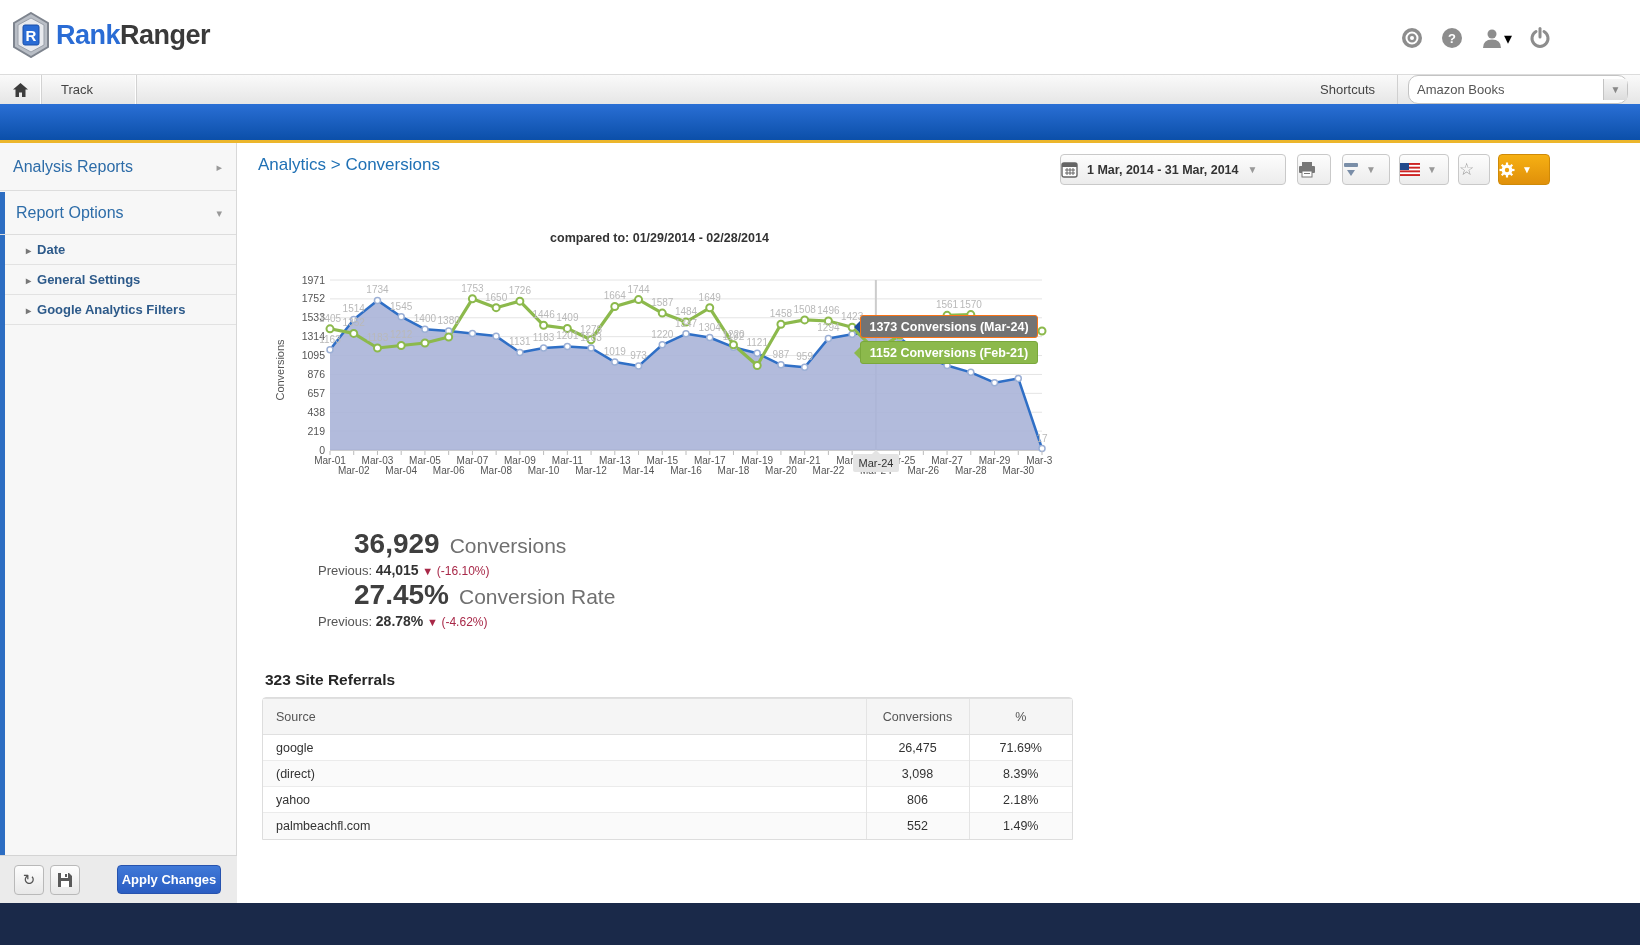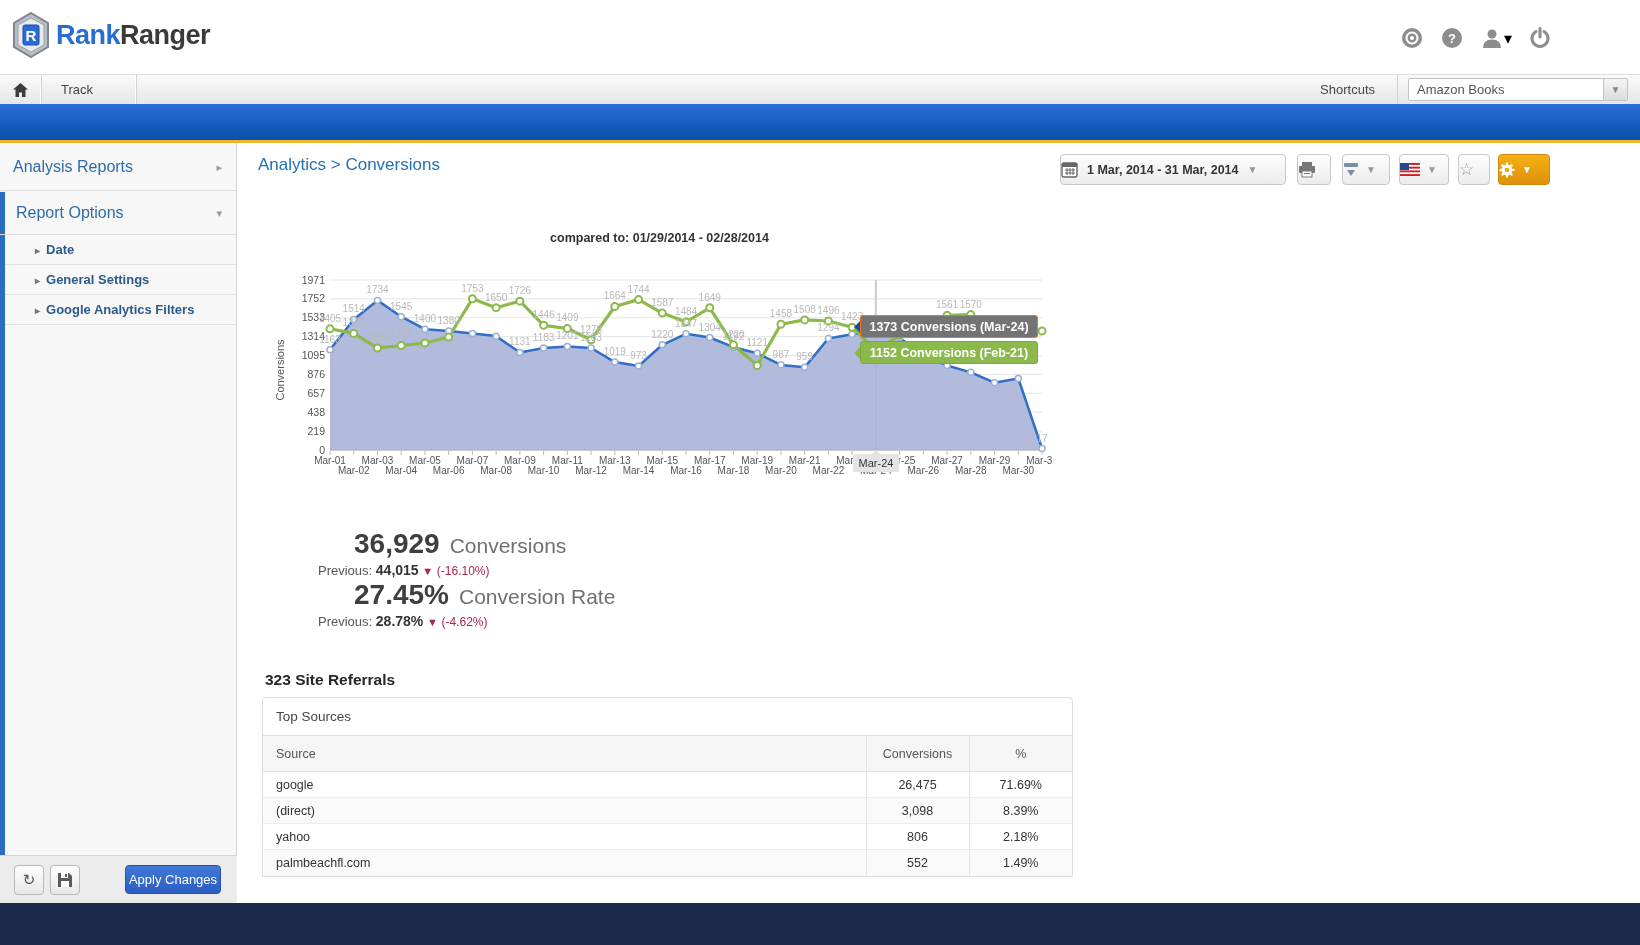--- a/index.html
+++ b/index.html
@@ -20,47 +20,47 @@
   
   .navbar { position:absolute; left:0; top:74px; width:1640px; height:30px;
     background:linear-gradient(#fafafa,#e6e6e6); border-top:1px solid #dcdcdc; display:flex; align-items:stretch; }
   .nav-tab { height:30px; line-height:30px; padding:0 19px; font-size:13px; color:#444;
     border-right:1px solid #d2d2d2; box-shadow:inset -1px 0 0 #fff; cursor:pointer; white-space:nowrap; }
   .nav-home { width:42px; display:flex; align-items:center; justify-content:center; padding:0;
     border-right:1px solid #d2d2d2; box-shadow:inset -1px 0 0 #fff; cursor:pointer; }
   .nav-tab.active { background:linear-gradient(#1876c4,#0d5bab); color:#fff; border-right:1px solid #0d5bab; box-shadow:none; }
   .nav-right { margin-left:auto; display:flex; align-items:center; }
   .shortcuts { font-size:13px; color:#444; padding:0 22px; border-right:1px solid #d0d0d0; height:30px; line-height:30px; cursor:pointer; }
-  .account-select { width:220px; height:23px; background:#fff; border:1px solid #c3c3c3; border-radius:2px;
+  .account-select { width:220px; height:29px; background:#fff; border:1px solid #c3c3c3; border-radius:10px;
     margin:0 12px 0 10px; display:flex; align-items:center; cursor:pointer; }
   .account-select .val { flex:1; font-size:13px; color:#555; padding-left:8px; }
   .account-select .dd { width:24px; height:21px; background:linear-gradient(#f5f5f5,#dcdcdc); border-left:1px solid #c3c3c3;
     display:flex; align-items:center; justify-content:center; color:#888; font-size:10px; }
 
   
   .banner { position:absolute; left:0; top:104px; width:1640px; height:39px;
     background:linear-gradient(#2a6fd5,#0b4fa9); border-bottom:3px solid #ecb62c; }
 
   
   .sidebar { position:absolute; left:0; top:143px; width:237px; height:760px; background:#f7f7f7; border-right:1px solid #d8d8d8; }
   .sb-accent { position:absolute; left:0; top:49px; width:5px; height:711px; background:#2c6dc2; }
   .sb-head { height:48px; line-height:48px; padding-left:13px; font-size:16px; color:#2d6ca8;
     border-bottom:1px solid #ddd; position:relative; cursor:pointer; }
   .sb-head .arr { position:absolute; right:14px; top:0; color:#999; font-size:11px; }
   .sb-head.options { height:44px; line-height:44px; padding-left:16px; }
-  .sb-item { height:30px; line-height:30px; padding-left:35px; font-size:13px; font-weight:bold; color:#2d5a8a;
+  .sb-item { height:30px; line-height:30px; padding-left:26px; font-size:13px; font-weight:bold; color:#2d5a8a;
     border-bottom:1px solid #e2e2e2; cursor:pointer; }
   .sb-item .arr { color:#777; font-size:10px; margin-right:6px; }
   .sb-bottom { position:absolute; left:0; bottom:0; width:237px; height:48px; background:#ebebeb; border-top:1px solid #d4d4d4; }
   .mini-btn { position:absolute; top:9px; width:30px; height:30px; background:linear-gradient(#fdfdfd,#e8e8e8);
     border:1px solid #b9b9b9; border-radius:4px; display:flex; align-items:center; justify-content:center;
     font-size:15px; color:#555; cursor:pointer; }
-  .apply-btn { position:absolute; right:16px; top:9px; width:96px; height:29px; background:linear-gradient(#437ad8,#2a5dc2);
+  .apply-btn { position:absolute; right:16px; top:9px; width:104px; height:29px; background:linear-gradient(#437ad8,#2a5dc2);
     background:linear-gradient(#4079d8,#2a5dc2); border:1px solid #2753ae; border-radius:4px; color:#fff;
-    font-size:13px; font-weight:normal; text-align:center; line-height:27px; cursor:pointer; }
+    font-size:13px; font-weight:bold; text-align:center; line-height:27px; cursor:pointer; }
 
   
   .app-footer { position:absolute; left:0; top:903px; width:1640px; height:42px; background:#1a2949; }
 
   
   .main { position:absolute; left:238px; top:143px; width:1402px; height:760px; background:#fff; }
   .breadcrumb { position:absolute; left:20px; top:12px; font-size:17px; color:#2071b5; }
 
   .toolbar { position:absolute; left:0; top:11px; width:1402px; height:32px; }
   .tb-btn { position:absolute; top:0; height:31px; background:linear-gradient(#fdfdfd,#ececec);
@@ -496,21 +496,20 @@
     <div class="stat-prev" style="top:470px;">
       <span>Previous:</span>
       <b>28.78%</b>
       <span class="down">▼</span>
       <span class="chg">(-4.62%)</span>
     </div>
 
     <div class="ref-title">323 Site Referrals</div>
 
     <div class="panel">
-      <div class="panel-title">Top Sources</div>
       <table class="src">
         <thead>
             <tr id="src-head">
               <th class="col-src">Source</th>
               <th class="col-conv">Conversions</th>
               <th class="col-pct">%</th>
             </tr>
           </thead>
         <tbody id="src-body">
             <tr>

